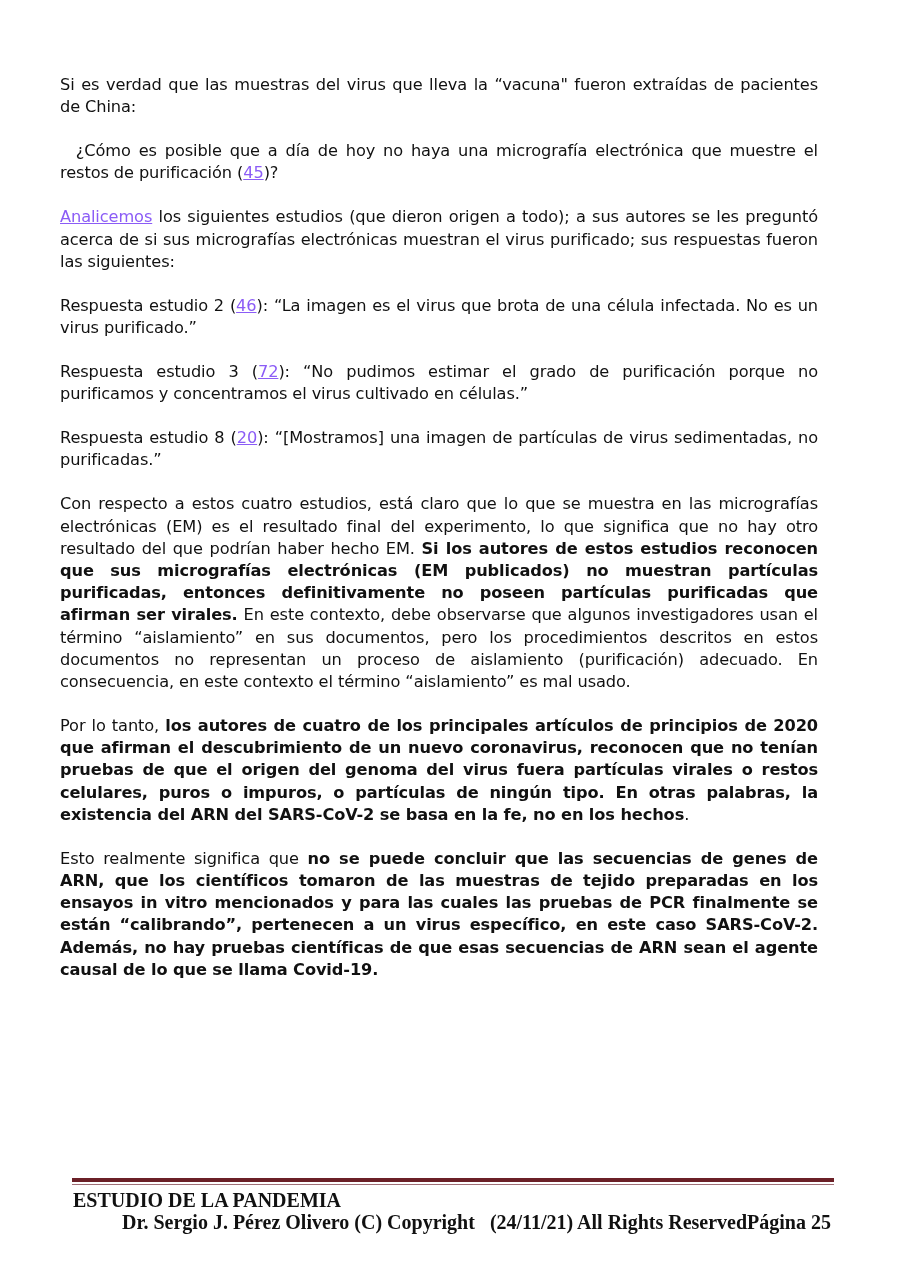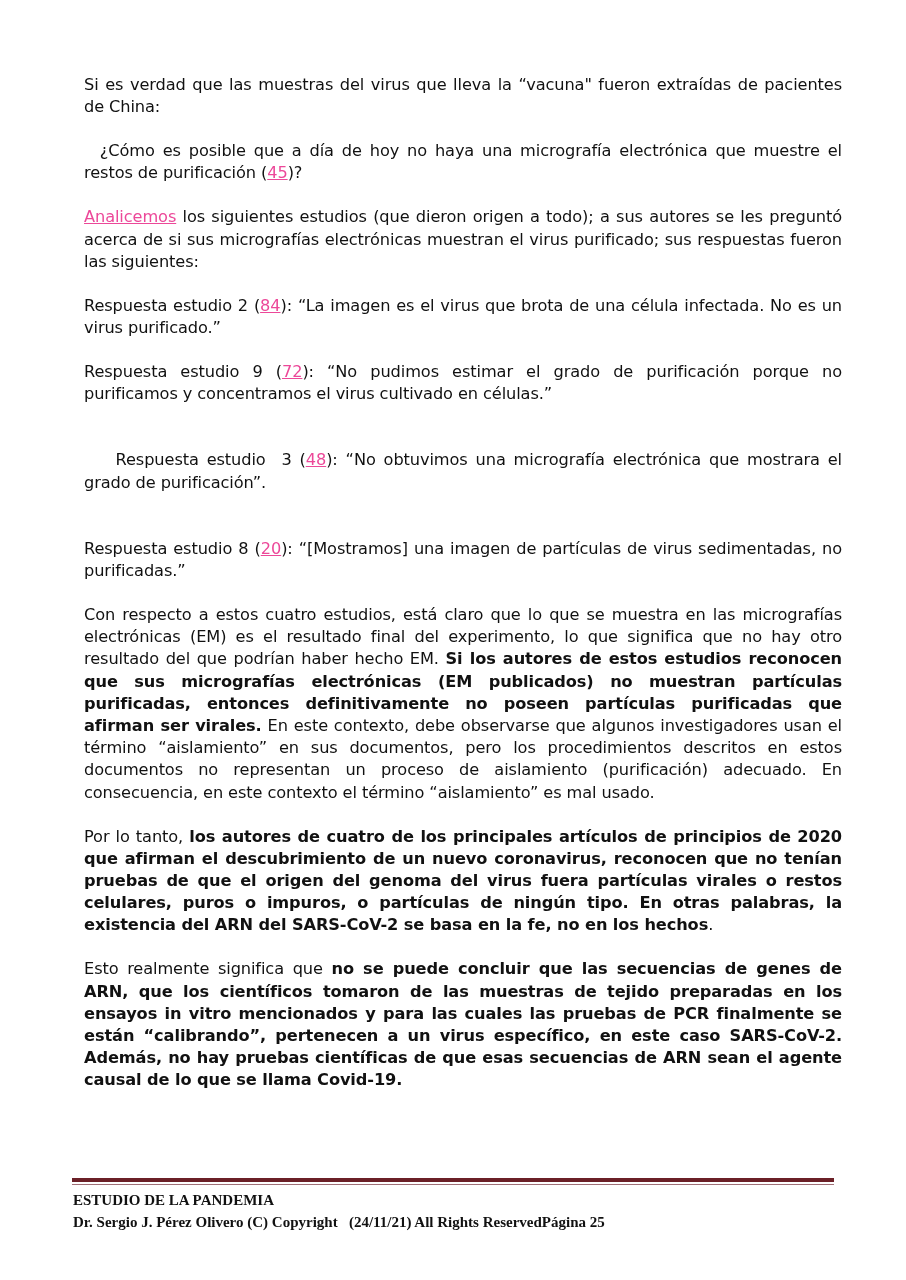--- a/index.html
+++ b/index.html
@@ -9,37 +9,37 @@
     }
     body {
       width: 906px;
       height: 1280px;
       position: relative;
       overflow: hidden;
       color: #111111;
     }
     .page {
       position: absolute;
-      left: 84px;
+      left: 60px;
       top: 74px;
       width: 758px;
       font-family: "DejaVu Sans", sans-serif;
       font-size: 16.2px;
       line-height: 22.2px;
       text-align: justify;
       letter-spacing: -0.1px;
     }
     .para {
       margin: 0 0 21.8px 0;
     }
     .para.indent-space::before {
       content: "\00a0";
     }
     .link {
-      color: #ec4899;
+      color: #8b5cf6;
       text-decoration: underline;
     }
     .bold {
       font-weight: bold;
     }
     .footer-rule {
       position: absolute;
       left: 72px;
       top: 1178px;
       width: 762px;
@@ -54,57 +54,54 @@
       height: 1px;
       background: #a07077;
     }
     .footer {
       position: absolute;
       left: 73px;
       top: 1189px;
       width: 758px;
       font-family: "Liberation Serif", serif;
       font-weight: bold;
-      font-size: 15px;
+      font-size: 20px;
       line-height: 22px;
       color: #111111;
     }
     .footer-line2 {
       display: flex;
-      justify-content: flex-start;
+      justify-content: flex-end;
     }
   </style>
 </head>
 <body>
 
 <div class="page">
 
   <p class="para">
     <span>Si es verdad que las muestras del virus que lleva la “vacuna" fueron extraídas de pacientes de China:</span>
   </p>
 
   <p class="para indent-space">
     <span>¿Cómo es posible que a día de hoy no haya una micrografía electrónica que muestre el restos de purificación (</span><a class="link">45</a><span>)?</span>
   </p>
 
   <p class="para">
     <a class="link">Analicemos</a><span> los siguientes estudios (que dieron origen a todo); a sus autores se les preguntó acerca de si sus micrografías electrónicas muestran el virus purificado; sus respuestas fueron las siguientes:</span>
   </p>
 
   <p class="para">
-    <span>Respuesta estudio 2 (</span><a class="link">84</a><span>): “La imagen es el virus que brota de una célula infectada. No es un virus purificado.”</span>
+    <span>Respuesta estudio 2 (</span><a class="link">46</a><span>): “La imagen es el virus que brota de una célula infectada. No es un virus purificado.”</span>
   </p>
 
   <p class="para">
-    <span>Respuesta estudio 9 (</span><a class="link">72</a><span>): “No pudimos estimar el grado de purificación porque no purificamos y concentramos el virus cultivado en células.”</span>
+    <span>Respuesta estudio 3 (</span><a class="link">72</a><span>): “No pudimos estimar el grado de purificación porque no purificamos y concentramos el virus cultivado en células.”</span>
   </p>
 
-  <p class="para" style="white-space: pre-wrap;">
-    <span>Respuesta estudio  3 (</span><a class="link">48</a><span>): “No obtuvimos una micrografía electrónica que mostrara el grado de purificación”.</span>
-  </p>
 
   <p class="para">
     <span>Respuesta estudio  8 (</span><a class="link">20</a><span>): “[Mostramos] una imagen de partículas de virus sedimentadas, no purificadas.”</span>
   </p>
 
   <p class="para">
     <span>Con respecto a estos cuatro estudios, está claro que lo que se muestra en las micrografías electrónicas (EM) es el resultado final del experimento, lo que significa que no hay otro resultado del que podrían haber hecho EM. </span><span class="bold">Si los autores de estos estudios reconocen que sus micrografías electrónicas (EM publicados) no muestran partículas purificadas, entonces definitivamente no poseen partículas purificadas que afirman ser virales.</span><span> En este contexto, debe observarse que algunos investigadores usan el término “aislamiento” en sus documentos, pero  los procedimientos descritos en estos documentos no representan un proceso de aislamiento (purificación) adecuado. En consecuencia, en este contexto el término “aislamiento” es mal usado.</span>
   </p>
 
   <p class="para">

